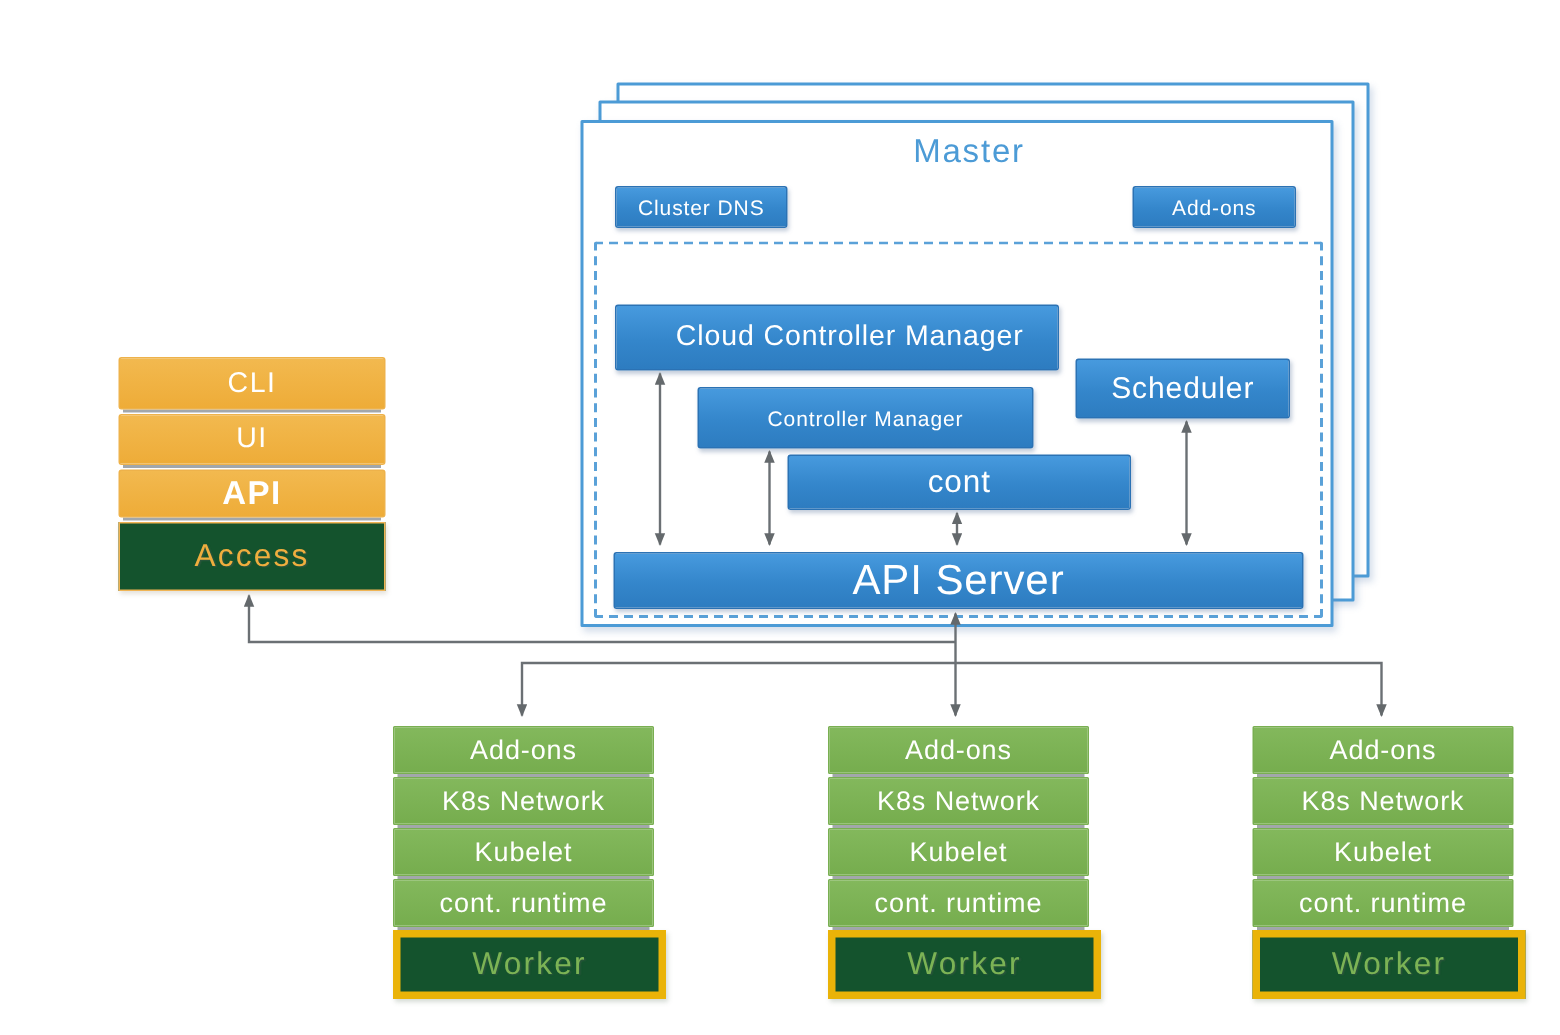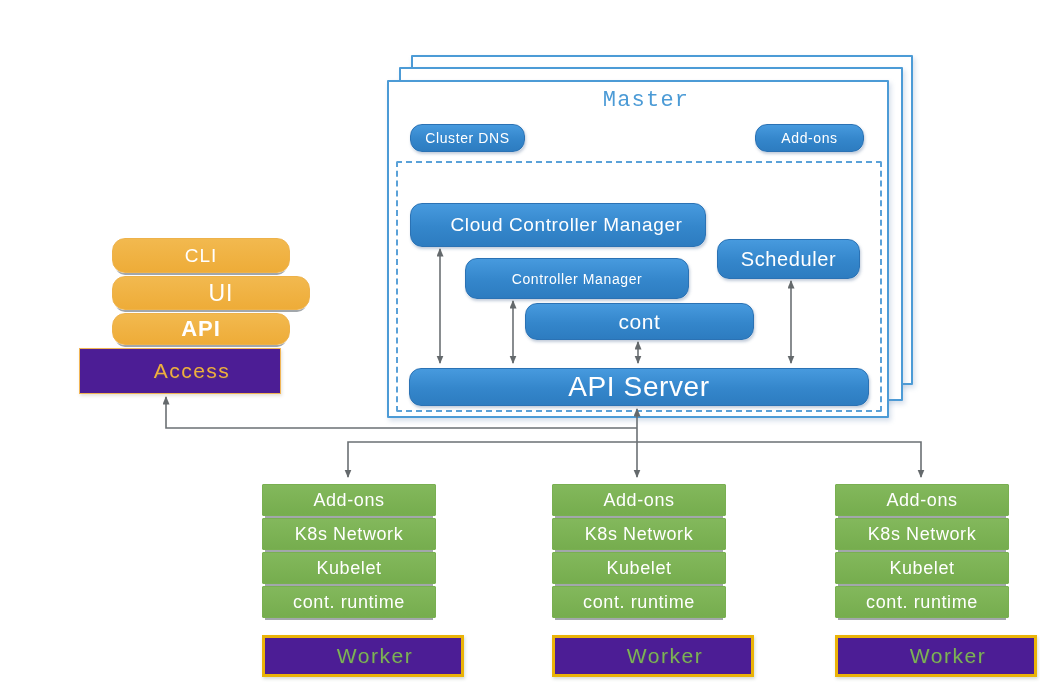--- a/index.html
+++ b/index.html
@@ -3,75 +3,73 @@
 <meta charset="utf-8">
 <style>
   html,body{margin:0;padding:0;background:#ffffff;}
   #canvas{
     position:relative;width:1040px;height:690px;background:#ffffff;overflow:hidden;
     font-family:"Liberation Sans", sans-serif;
   }
   .blue-box{
     position:absolute;
     background:linear-gradient(180deg,#479ade 0%,#3486cb 55%,#2d7cc0 100%);
-    border:1px solid #2b72b4;border-radius:12px;color:#ffffff;
+    border:1px solid #2b72b4;border-radius:2px;color:#ffffff;
     display:flex;align-items:center;justify-content:center;
     box-shadow:1px 2px 3px rgba(80,110,150,.35);
     letter-spacing:.6px;white-space:nowrap;
   }
   .master-layer{
     position:absolute;background:#ffffff;border:2px solid #4c9bd6;border-radius:1px;
     box-shadow:2px 3px 5px rgba(120,150,190,.30);
   }
   .dashed-box{
     position:absolute;border:2px dashed #5aa1d8;border-radius:2px;background:transparent;
   }
   .title-blue{
     position:absolute;color:#4c9bd6;text-align:center;letter-spacing:1.2px;white-space:nowrap;
   }
   .orange-row{
     position:absolute;background:linear-gradient(180deg,#f2b94f,#eeac38);
-    border:1px solid #eeb24a;border-radius:13px;color:#ffffff;
+    border:1px solid #eeb24a;border-radius:2px;color:#ffffff;
     display:flex;align-items:center;justify-content:center;letter-spacing:1px;
     box-shadow:0 5px 0 -3px #a2a7ab;
-    margin-left:33px;
   }
   .green-row{
     position:absolute;background:linear-gradient(180deg,#83b85c,#76ad4e);
     border:1px solid #79af51;border-radius:1px;color:#ffffff;
     display:flex;align-items:center;justify-content:center;letter-spacing:.6px;
     box-shadow:0 5px 0 -3px #a2a7ab;white-space:nowrap;
   }
   .label-box{
-    position:absolute;background:#4c1d95;
-    display:flex;align-items:center;justify-content:center;letter-spacing:1.5px;padding-left:24px;
+    position:absolute;background:#14532d;
+    display:flex;align-items:center;justify-content:center;letter-spacing:1.5px;
   }
   .access-label{
     border:1px solid #f0b454;color:#efae3e;
     text-shadow:1px 1px 1px rgba(90,90,90,.40);
     box-shadow:1px 2px 3px rgba(150,140,110,.25);
   }
   .worker-label{
-    border:3px solid #eab308;color:#7cb355;
+    border:5px solid #eab308;color:#7cb355;
     text-shadow:1px 1px 1px rgba(90,90,90,.35);
     box-shadow:1px 2px 3px rgba(120,140,120,.30);
-    margin-top:15px;
   }
   svg.connectors{position:absolute;left:0;top:0;pointer-events:none;}
 </style>
 </head>
 <body>
 
 <div id="canvas">
 
   <div class="master-layer" style="left:411px;top:55px;width:498px;height:326px;"></div>
   <div class="master-layer" style="left:399px;top:67px;width:500px;height:330px;"></div>
   <div class="master-layer" style="left:387px;top:80px;width:498px;height:334px;"></div>
 
-  <div class="title-blue" style="left:387px;top:88px;width:518px;font-size:22px;font-family:Liberation Mono, monospace;">Master</div>
+  <div class="title-blue" style="left:387px;top:88px;width:518px;font-size:22px;">Master</div>
 
   <div class="blue-box" style="left:410px;top:124px;width:113px;height:26px;font-size:14px;">Cluster DNS</div>
   <div class="blue-box" style="left:755px;top:124px;width:107px;height:26px;font-size:14px;">Add-ons</div>
 
   <div class="dashed-box" style="left:396px;top:161px;width:482px;height:247px;"></div>
 
   <div class="blue-box" style="left:410px;top:203px;width:277px;height:42px;font-size:19px;padding-left:17px;">Cloud Controller Manager</div>
   <div class="blue-box" style="left:465px;top:258px;width:222px;height:39px;font-size:14px;">Controller Manager</div>
   <div class="blue-box" style="left:525px;top:303px;width:227px;height:35px;font-size:21px;">cont</div>
   <div class="blue-box" style="left:717px;top:239px;width:141px;height:38px;font-size:20px;">Scheduler</div>
@@ -89,21 +87,21 @@
       <path d="M638,342 L638,363" marker-start="url(#ah)" marker-end="url(#ah)"></path>
       <path d="M791,281 L791,363" marker-start="url(#ah)" marker-end="url(#ah)"></path>
       <path d="M637,409 L637,477" marker-start="url(#ah)" marker-end="url(#ah)"></path>
       <path d="M637,428 L166,428 L166,397" marker-end="url(#ah)"></path>
       <path d="M348,477 L348,442 L921,442 L921,477" marker-start="url(#ah)" marker-end="url(#ah)"></path>
     </g>
   </svg>
 
   <div>
     <div class="orange-row" style="left:79px;top:238px;width:176px;height:33px;font-size:19px;">CLI</div>
-    <div class="orange-row" style="left:79px;top:276px;width:176px;height:32px;font-size:23px;padding-left:20px;">UI</div>
+    <div class="orange-row" style="left:79px;top:276px;width:176px;height:32px;font-size:19px;">UI</div>
     <div class="orange-row" style="left:79px;top:313px;width:176px;height:30px;font-size:22px;font-weight:bold;">API</div>
     <div class="label-box access-label" style="left:79px;top:348px;width:176px;height:44px;font-size:21px;">Access</div>
   </div>
 
   <div>
     <div class="green-row" style="left:262px;top:484px;width:172px;height:30px;font-size:18px;">Add-ons</div>
     <div class="green-row" style="left:262px;top:518px;width:172px;height:30px;font-size:18px;">K8s Network</div>
     <div class="green-row" style="left:262px;top:552px;width:172px;height:30px;font-size:18px;">Kubelet</div>
     <div class="green-row" style="left:262px;top:586px;width:172px;height:30px;font-size:18px;">cont. runtime</div>
     <div class="label-box worker-label" style="left:262px;top:620px;width:172px;height:36px;font-size:21px;">Worker</div>

